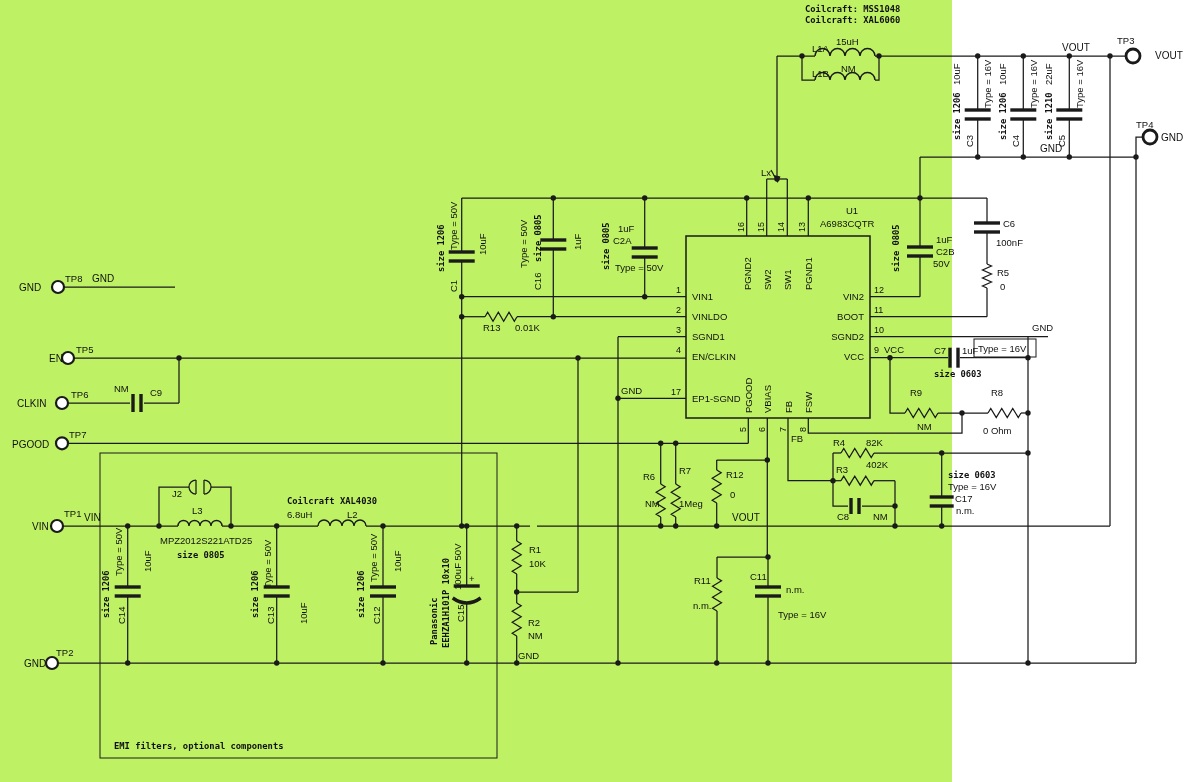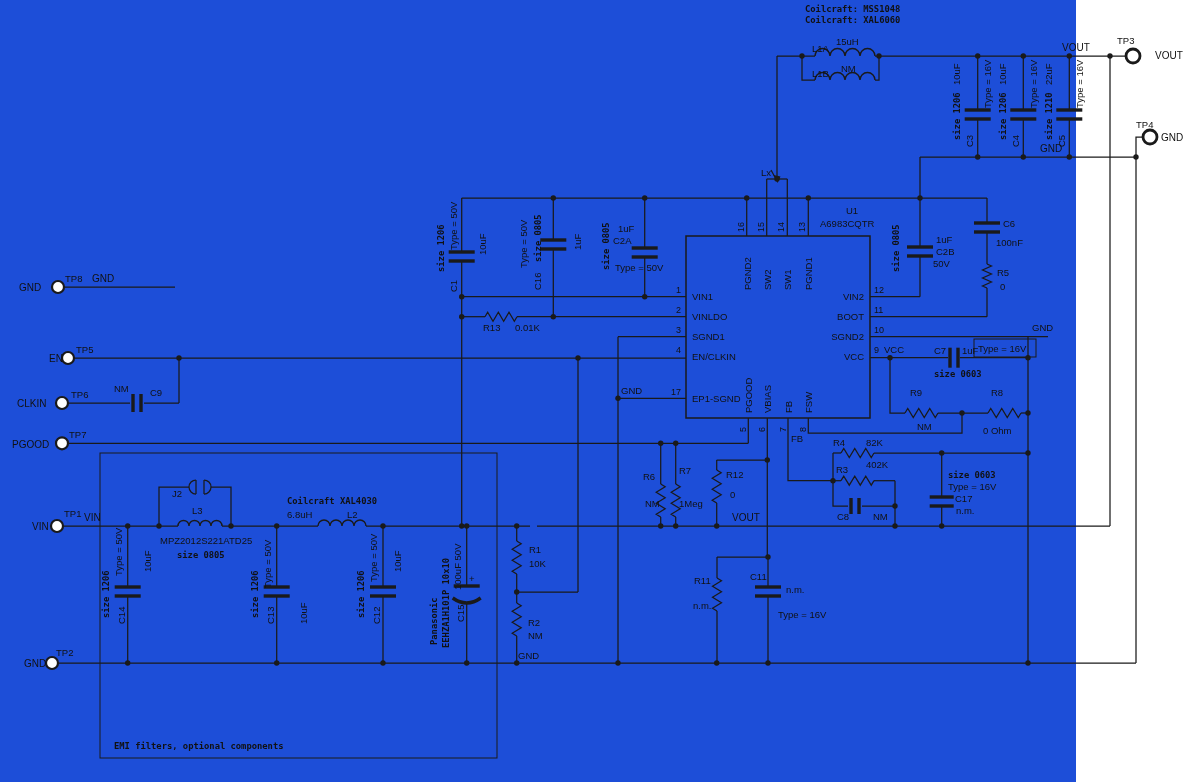--- a/index.html
+++ b/index.html
@@ -1,16 +1,16 @@
 <!DOCTYPE html>
 <html><head>
 <meta charset="utf-8">
 <style>
   html,body{margin:0;padding:0;background:#fff;}
-  #stage{width:1076px;height:782px;position:relative;background:#1d4ed8;}
+  #stage{width:952px;height:782px;position:relative;background:#bef264;}
   svg{display:block;}
   .w{stroke:#1a1a1a;stroke-width:1.25;fill:none;}
   .thick{stroke:#1a1a1a;stroke-width:3.4;fill:none;}
   .box{stroke:#1a1a1a;stroke-width:1.3;fill:none;}
   .dot{fill:#1a1a1a;}
   .tp{stroke:#1a1a1a;fill:#fff;}
   text{fill:#111;font-family:"Liberation Sans",sans-serif;}
   .t{font-size:9.5px;}
   .tb{font-size:10px;}
   .m{font-family:"DejaVu Sans Mono",monospace;font-weight:bold;font-size:8.8px;}

